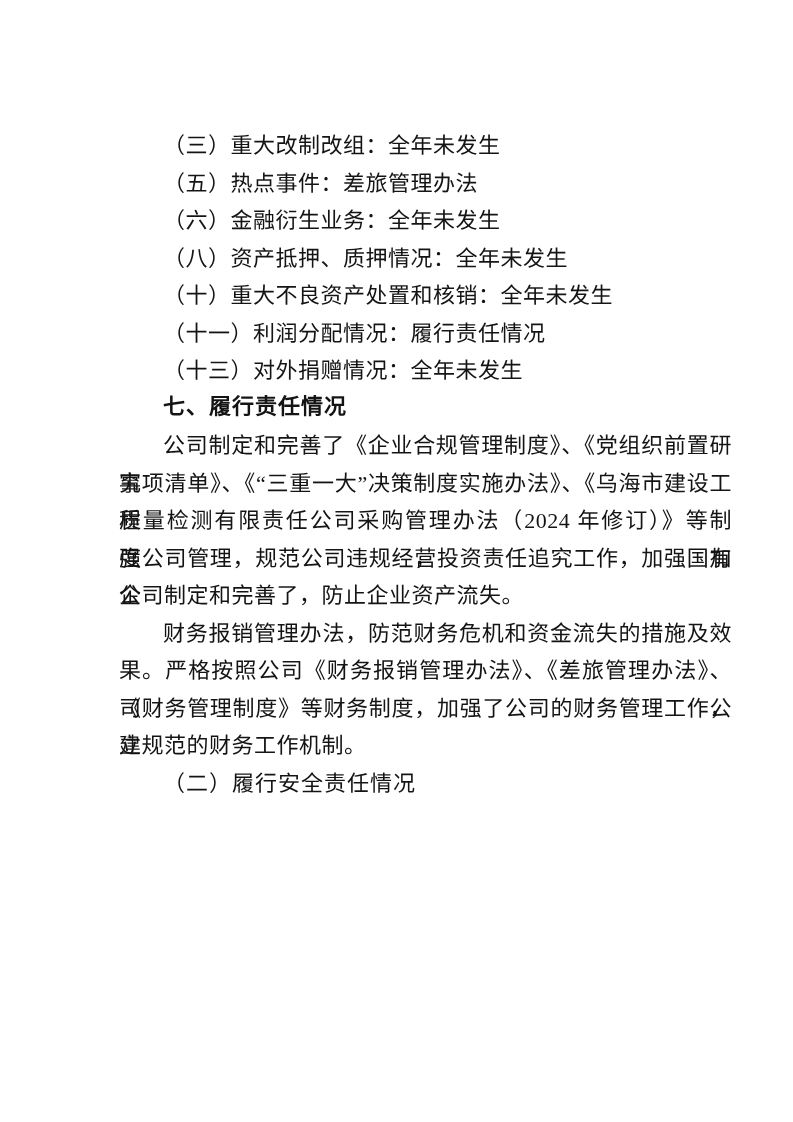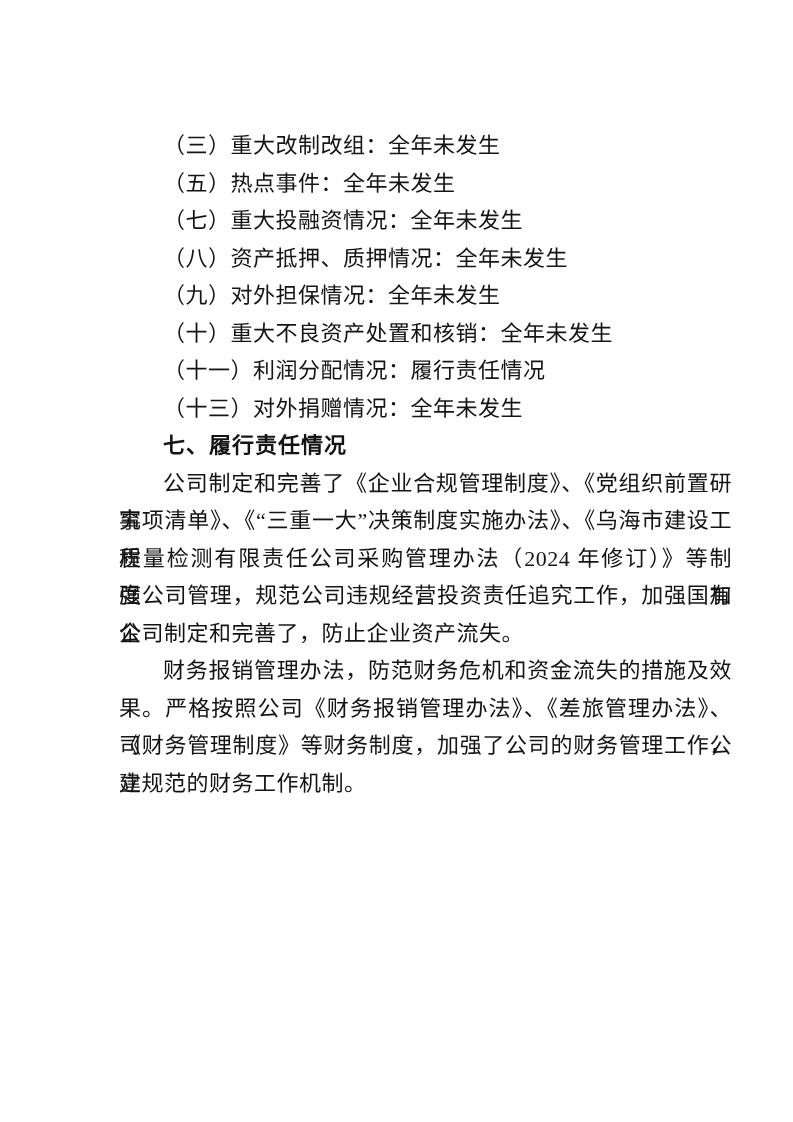--- a/index.html
+++ b/index.html
@@ -30,21 +30,21 @@
     letter-spacing: 0.5px;
   }
   .indent {
     text-indent: 2em;
   }
   .just {
     text-align: justify;
     text-align-last: justify;
   }
   .heading {
-    font-family: Liberation Serif, serif;
+    font-family: Liberation Mono, monospace;
     font-weight: 700;
     letter-spacing: 1px;
   }
   .subheading {
     letter-spacing: 1px;
   }
   .footer {
     position: absolute;
     top: 1042px;
     right: 88px;
@@ -54,39 +54,39 @@
     color: #141414;
   }
 </style>
 </head>
 <body>
 
 <div class="page">
   <div class="content">
 
     <div class="line indent">（三）重大改制改组：全年未发生</div>
-    <div class="line indent">（五）热点事件：全年未发生</div>
-    <div class="line indent">（七）重大投融资情况：全年未发生</div>
+    <div class="line indent">（五）热点事件：差旅管理办法</div>
+    <div class="line indent">（六）金融衍生业务：全年未发生</div>
     <div class="line indent">（八）资产抵押、质押情况：全年未发生</div>
-    <div class="line indent">（九）对外担保情况：全年未发生</div>
     <div class="line indent">（十）重大不良资产处置和核销：全年未发生</div>
     <div class="line indent">（十一）利润分配情况：履行责任情况</div>
     <div class="line indent">（十三）对外捐赠情况：全年未发生</div>
 
     <div class="line indent heading">七、履行责任情况</div>
 
 
     <div class="line indent just">公司制定和完善了《企业合规管理制度》、《党组织前置研究</div>
     <div class="line just">事项清单》、《“三重一大”决策制度实施办法》、《乌海市建设工程</div>
     <div class="line just">质量检测有限责任公司采购管理办法（2024 年修订）》等制度，加</div>
     <div class="line just">强公司管理，规范公司违规经营投资责任追究工作，加强国有企</div>
     <div class="line">公司制定和完善了，防止企业资产流失。</div>
 
     <div class="line indent just">财务报销管理办法，防范财务危机和资金流失的措施及效</div>
     <div class="line just">果。严格按照公司《财务报销管理办法》、《差旅管理办法》、《公</div>
     <div class="line just">司财务管理制度》等财务制度，加强了公司的财务管理工作，建</div>
     <div class="line">立规范的财务工作机制。</div>
 
+    <div class="line indent subheading">（二）履行安全责任情况</div>
 
   </div>
 
   <div class="footer">- 5 -</div>
 </div>
 
 </body></html>

